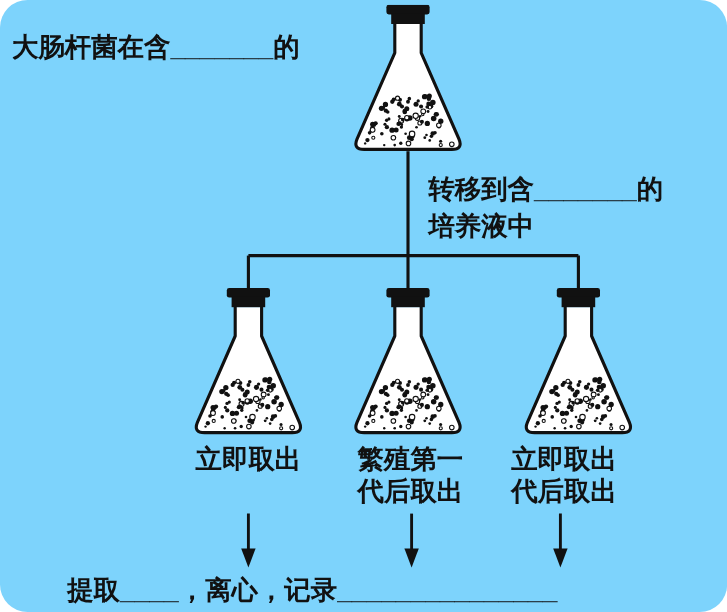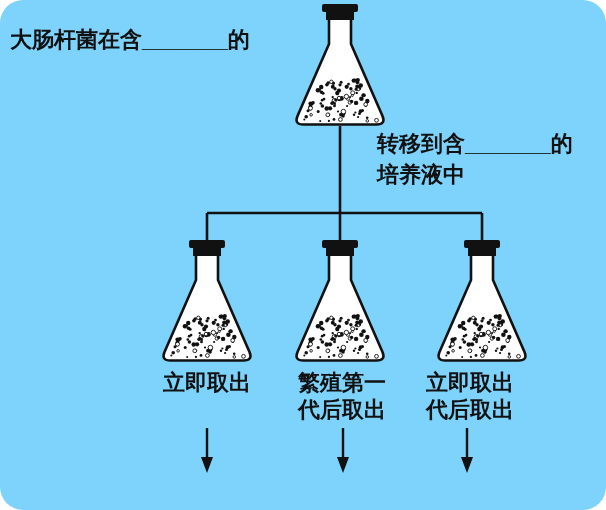--- a/index.html
+++ b/index.html
@@ -23,21 +23,21 @@
   .txt {
     position: absolute;
     font-weight: 700;
     font-size: 22px;
     line-height: 31px;
     color: #111111;
     white-space: nowrap;
   }
   .lbl { line-height: 27px; white-space: nowrap; }
   .intro     { left: 10px;  top: 24px;  }
-  .transfer  { left: 357px; top: 128px; margin-left: 20px; }
+  .transfer  { left: 357px; top: 142px; }
   .lbl-1     { left: 163px; top: 369px; text-align: right; }
   .lbl-2     { left: 298px; top: 369px; }
   .lbl-3     { left: 426px; top: 369px; }
   .bottom    { left: 56px;  top: 476px; }
 </style>
 </head>
 <body>
 
 <div class="stage">
 
@@ -187,14 +187,15 @@
   <div class="txt lbl lbl-2">
     <div>繁殖第一</div>
     <div>代后取出</div>
   </div>
 
   <div class="txt lbl lbl-3">
     <div>立即取出</div>
     <div>代后取出</div>
   </div>
 
+  <div class="txt bottom">提取____，离心，记录_______________</div>
 
 </div>
 
 </body></html>

